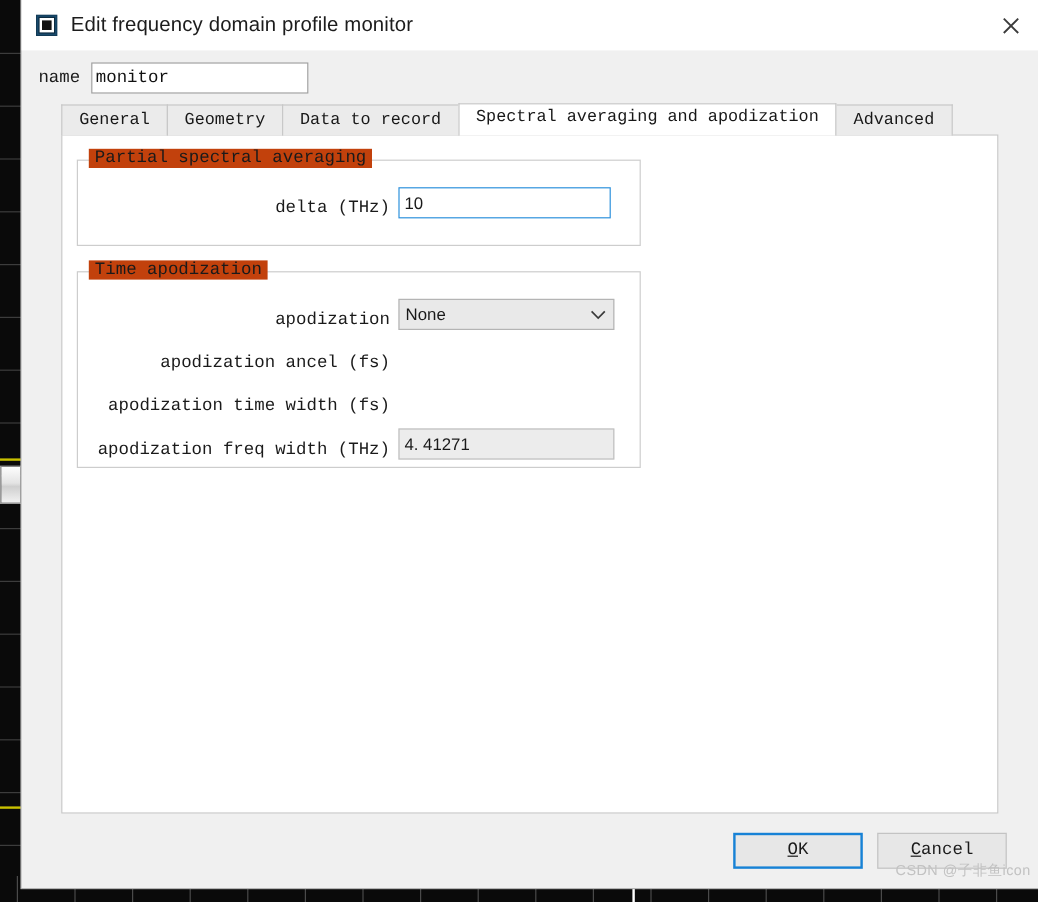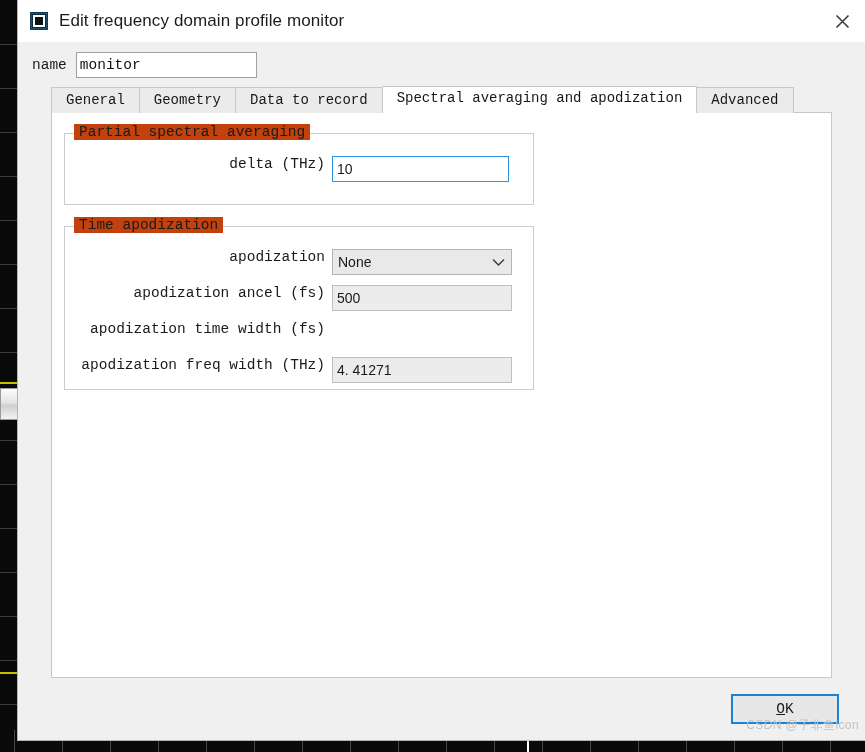--- a/index.html
+++ b/index.html
@@ -209,21 +209,21 @@
     margin-top: 8px;
   }
   #group-apod {
     width: 470px;
     height: 164px;
     margin-top: 21px;
   }
 
   .field-row {
     display: flex;
-    align-items: flex-start;
+    align-items: flex-end;
     height: 26px;
     margin-bottom: 10px;
   }
   .field-label {
     font-family: "Liberation Mono", monospace;
     font-size: 14.5px;
     color: #1a1a1a;
     text-align: right;
     white-space: nowrap;
     padding-right: 7px;
@@ -412,35 +412,37 @@
         <div class="combo" style="width:180px;">
           <span>None</span>
           <svg width="13" height="9" viewBox="0 0 13 9">
             <path d="M1 1.5 L6.5 7 L12 1.5" stroke="#3a3a3a" stroke-width="1.4" fill="none"></path>
           </svg>
         </div>
       </div>
 
       <div class="field-row">
         <div class="field-label" style="width:267px;">apodization ancel (fs)</div>
-        <input class="field-input inp-readonly" style="width: 180px;" type="text" value="500">
       </div>
 
       <div class="field-row">
         <div class="field-label" style="width:267px;">apodization time width (fs)</div>
       </div>
 
       <div class="field-row">
         <div class="field-label" style="width:267px;">apodization freq width (THz)</div>
         <input class="field-input inp-readonly" style="width: 180px;" type="text" value="4. 41271">
       </div>
     </div>
 
   </div>
 
   <div id="buttonbar">
     <div class="dlgbtn default">
       <span><u>O</u>K</span>
     </div>
+    <div class="dlgbtn">
+      <span><u>C</u>ancel</span>
+    </div>
     <div id="watermark">CSDN @子非鱼icon</div>
   </div>
 
 </div>
 
 </body></html>

